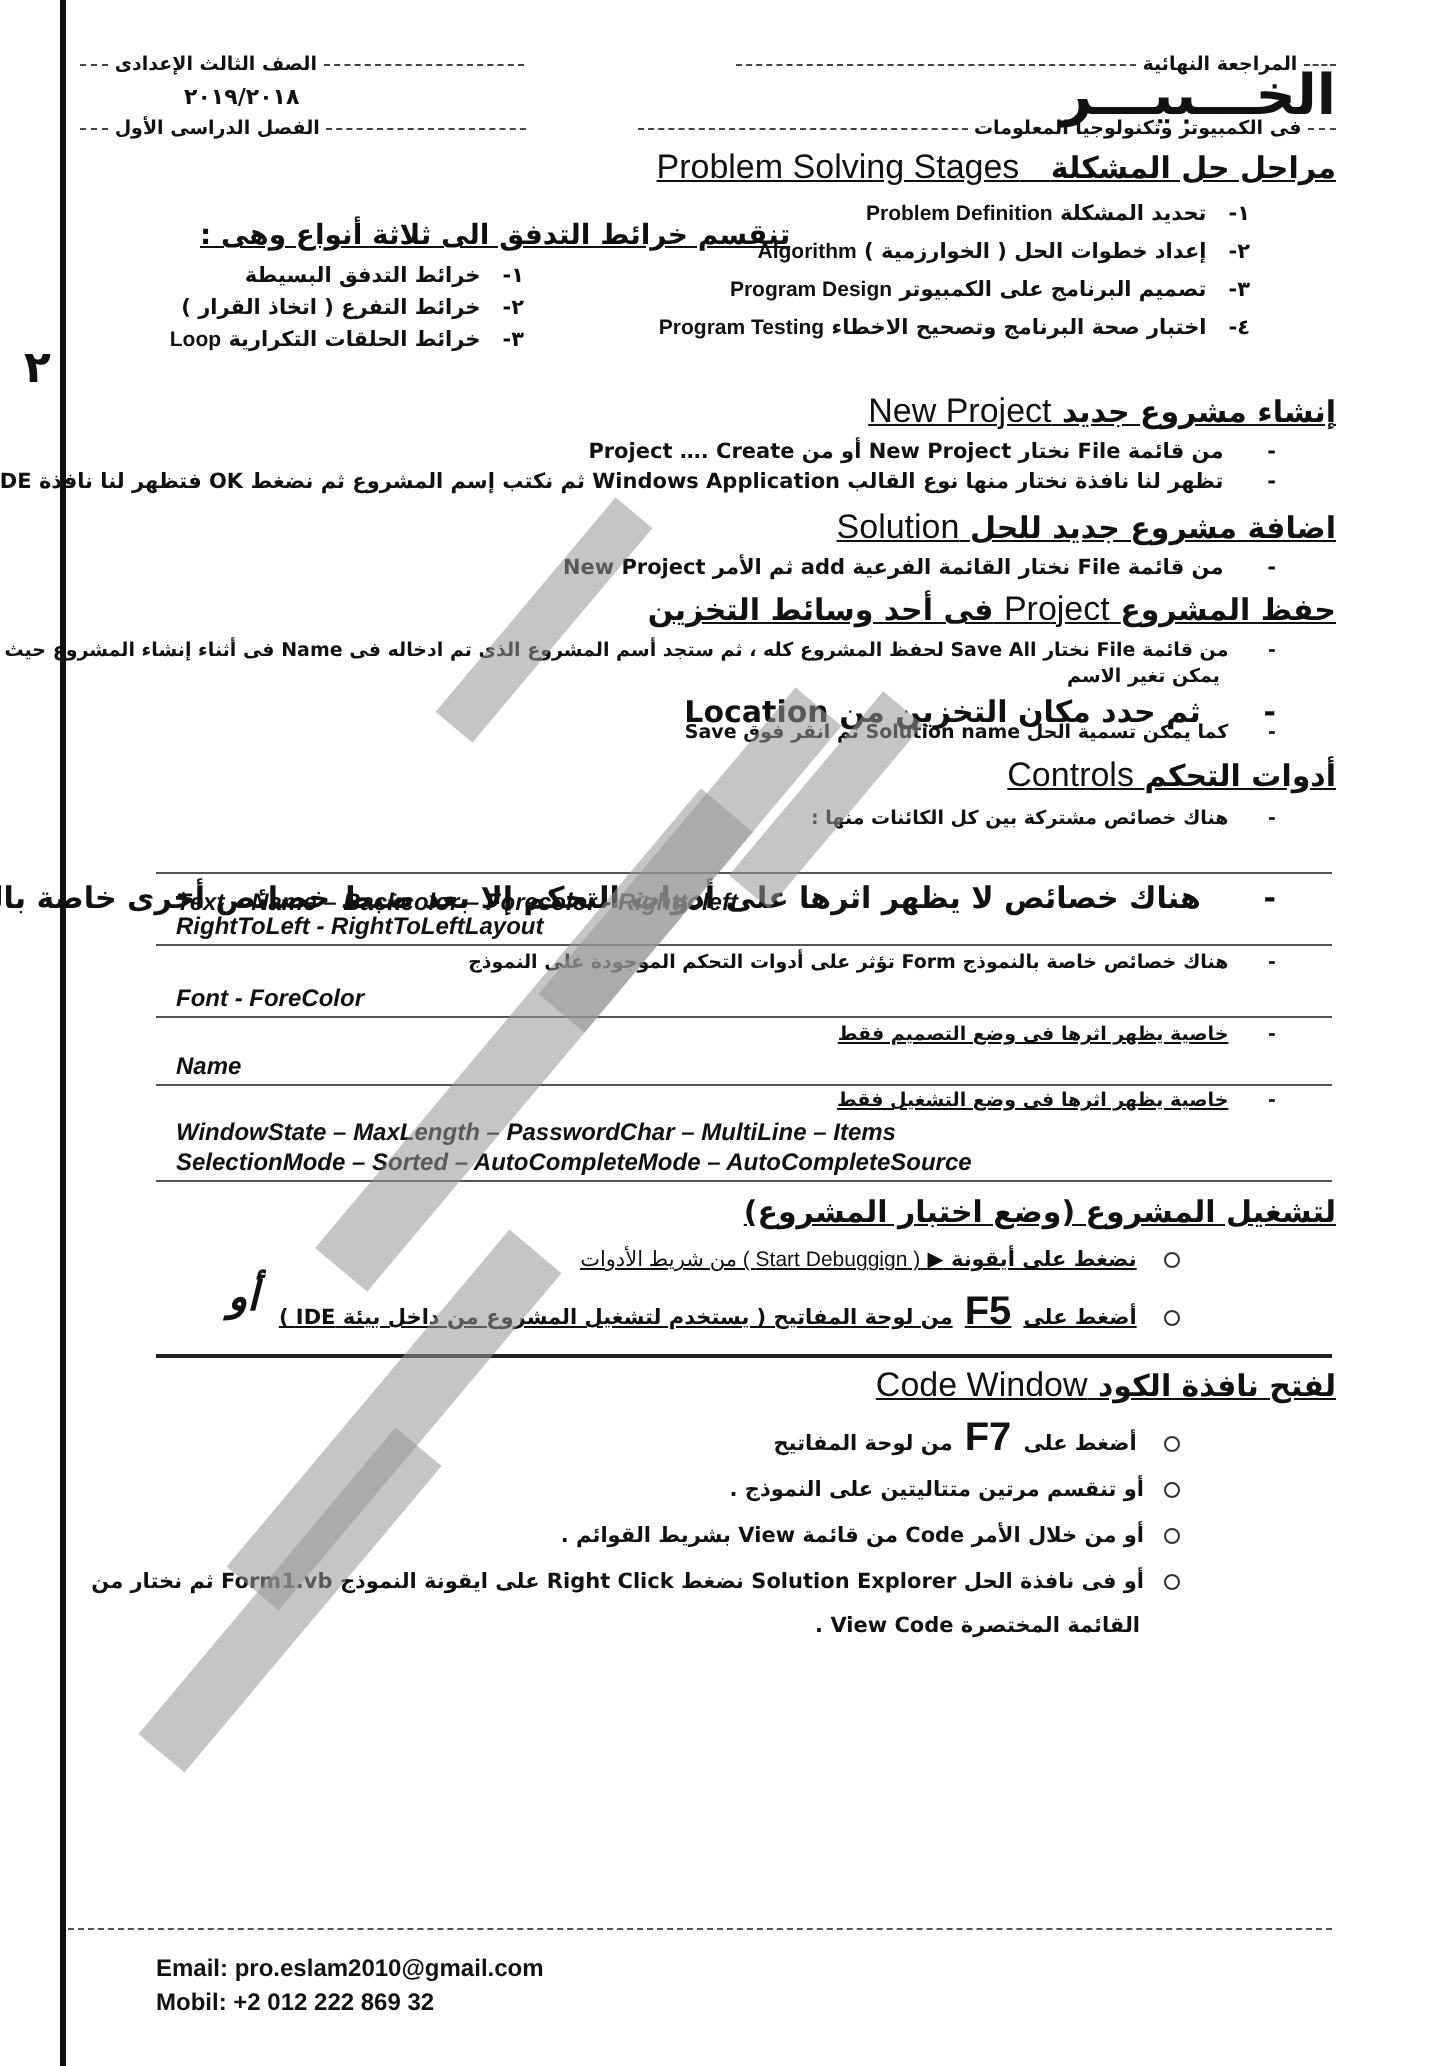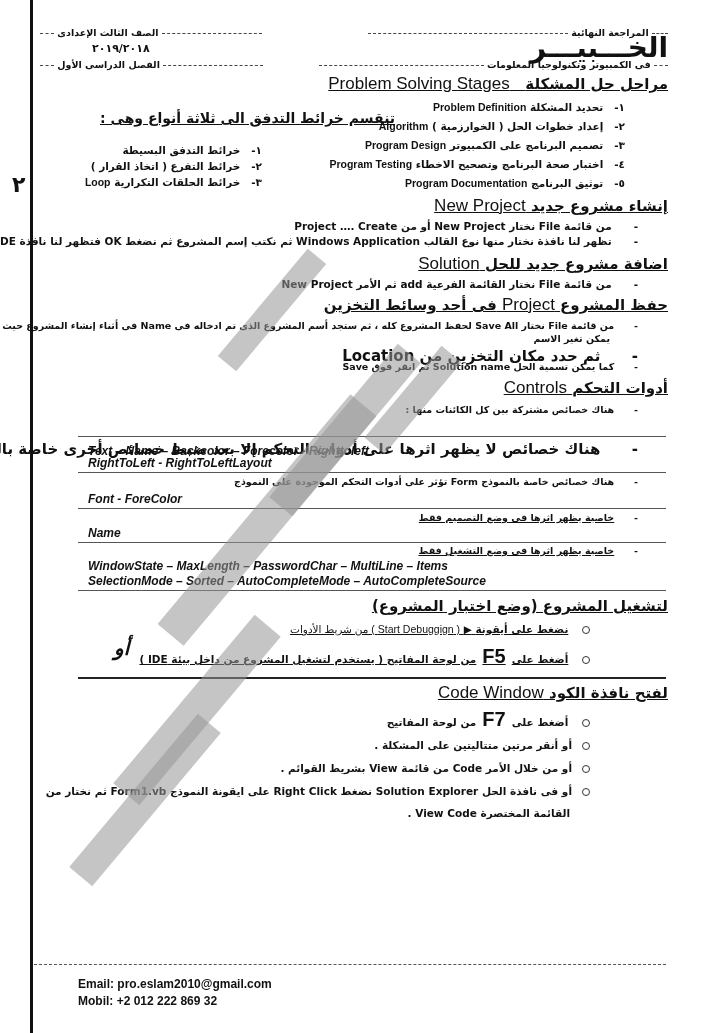--- a/index.html
+++ b/index.html
@@ -47,25 +47,24 @@
 </div>
 
 <div class="abs sec-title rtl" style="right:52px;top:74px;">
   <span>مراحل حل المشكلة</span>&nbsp;&nbsp; <span class="en">Problem Solving Stages</span>
 </div>
 <div class="abs rtl" style="right:95px;top:98px;line-height:19px;">
   <div class="item"><span>١-</span>&nbsp;&nbsp; <span>تحديد المشكلة</span> <span class="en">Problem Definition</span></div>
   <div class="item"><span>٢-</span>&nbsp;&nbsp; <span>إعداد خطوات الحل ( الخوارزمية )</span> <span class="en">Algorithm</span></div>
   <div class="item"><span>٣-</span>&nbsp;&nbsp; <span>تصميم البرنامج على الكمبيوتر</span> <span class="en">Program Design</span></div>
   <div class="item"><span>٤-</span>&nbsp;&nbsp; <span>اختبار صحة البرنامج وتصحيح الاخطاء</span> <span class="en">Program Testing</span></div>
-  <div class="item"><span>٥-</span>&nbsp;&nbsp; <span>توثيق البرنامج</span> <span class="en">Program Documentation</span></div>
 </div>
 
 <div class="abs rtl" style="left:100px;top:110px;font-size:14px;font-weight:bold;text-decoration:underline;white-space:nowrap;">تنقسم خرائط التدفق الى ثلاثة أنواع وهى :</div>
-<div class="abs rtl" style="right:458px;top:142px;line-height:16px;">
+<div class="abs rtl" style="right:458px;top:130px;line-height:16px;">
   <div class="item"><span>١-</span>&nbsp;&nbsp; <span>خرائط التدفق البسيطة</span></div>
   <div class="item"><span>٢-</span>&nbsp;&nbsp; <span>خرائط التفرع ( اتخاذ القرار )</span></div>
   <div class="item"><span>٣-</span>&nbsp;&nbsp; <span>خرائط الحلقات التكرارية</span> <span class="en">Loop</span></div>
 </div>
 
 <div class="abs sec-title rtl" style="right:52px;top:196px;">
   <span>إنشاء مشروع جديد</span> <span class="en">New Project</span>
 </div>
 <div class="abs rtl item" style="right:82px;top:220px;">-&nbsp;&nbsp;&nbsp;&nbsp;&nbsp; <span>من قائمة File نختار New Project أو من Project …. Create</span></div>
 <div class="abs rtl item" style="right:82px;top:235px;">-&nbsp;&nbsp;&nbsp;&nbsp;&nbsp; <span>تظهر لنا نافذة نختار منها نوع القالب Windows Application ثم نكتب إسم المشروع ثم نضغط OK فتظهر لنا نافذة IDE</span></div>
@@ -121,21 +120,21 @@
 <div class="hline thick" style="top:677px;"></div>
 
 <div class="abs sec-title rtl" style="right:52px;top:683px;">
   <span>لفتح نافذة الكود</span> <span class="en">Code Window</span>
 </div>
 <div class="abs rtl item" style="right:130px;top:708px;">
   <span class="circ"></span>
   <span>أضغط على</span><span class="bigkey">F7</span><span>من لوحة المفاتيح</span>
 </div>
 <div class="abs rtl item" style="right:130px;top:739px;">
-  <span class="circ"></span><span>أو أنقر مرتين متتاليتين على المشكلة .</span>
+  <span class="circ"></span><span>أو تنقسم مرتين متتاليتين على النموذج .</span>
 </div>
 <div class="abs rtl item" style="right:130px;top:762px;">
   <span class="circ"></span><span>أو من خلال الأمر Code من قائمة View بشريط القوائم .</span>
 </div>
 <div class="abs rtl item" style="right:130px;top:785px;">
   <span class="circ"></span><span>أو فى نافذة الحل Solution Explorer نضغط Right Click على ايقونة النموذج Form1.vb ثم نختار من</span>
 </div>
 <div class="abs rtl item" style="right:150px;top:807px;">القائمة المختصرة View Code .</div>
 
 <div class="watermark" style="left:250px;top:370px;width:34px;height:300px;transform:rotate(40deg);"></div>

